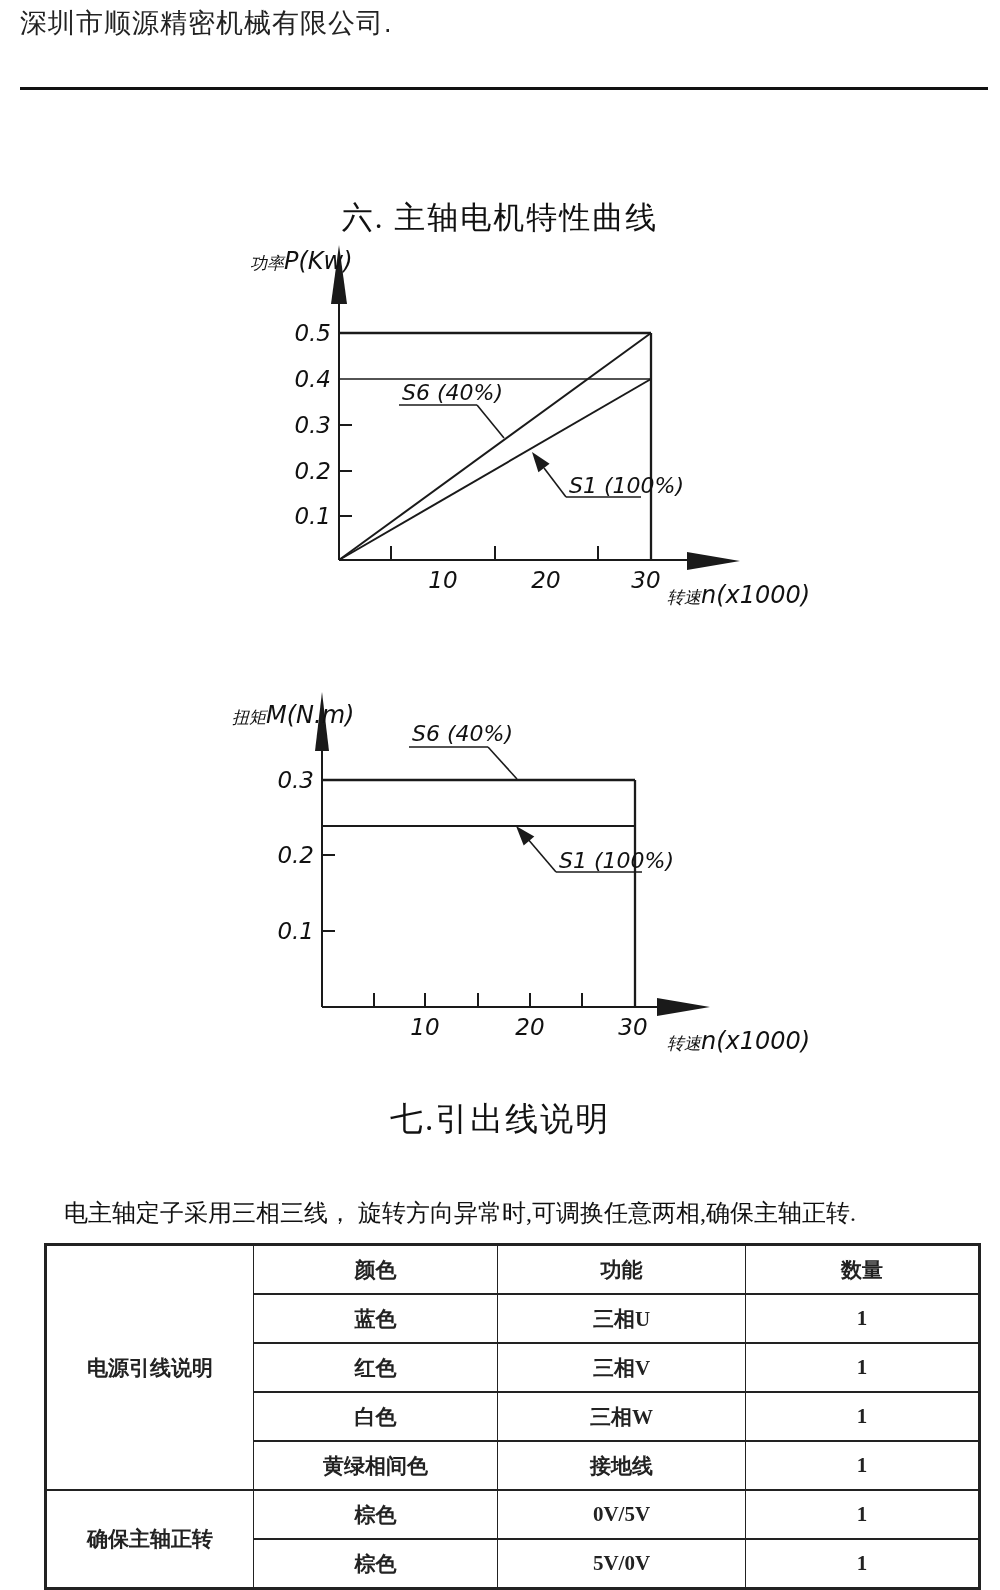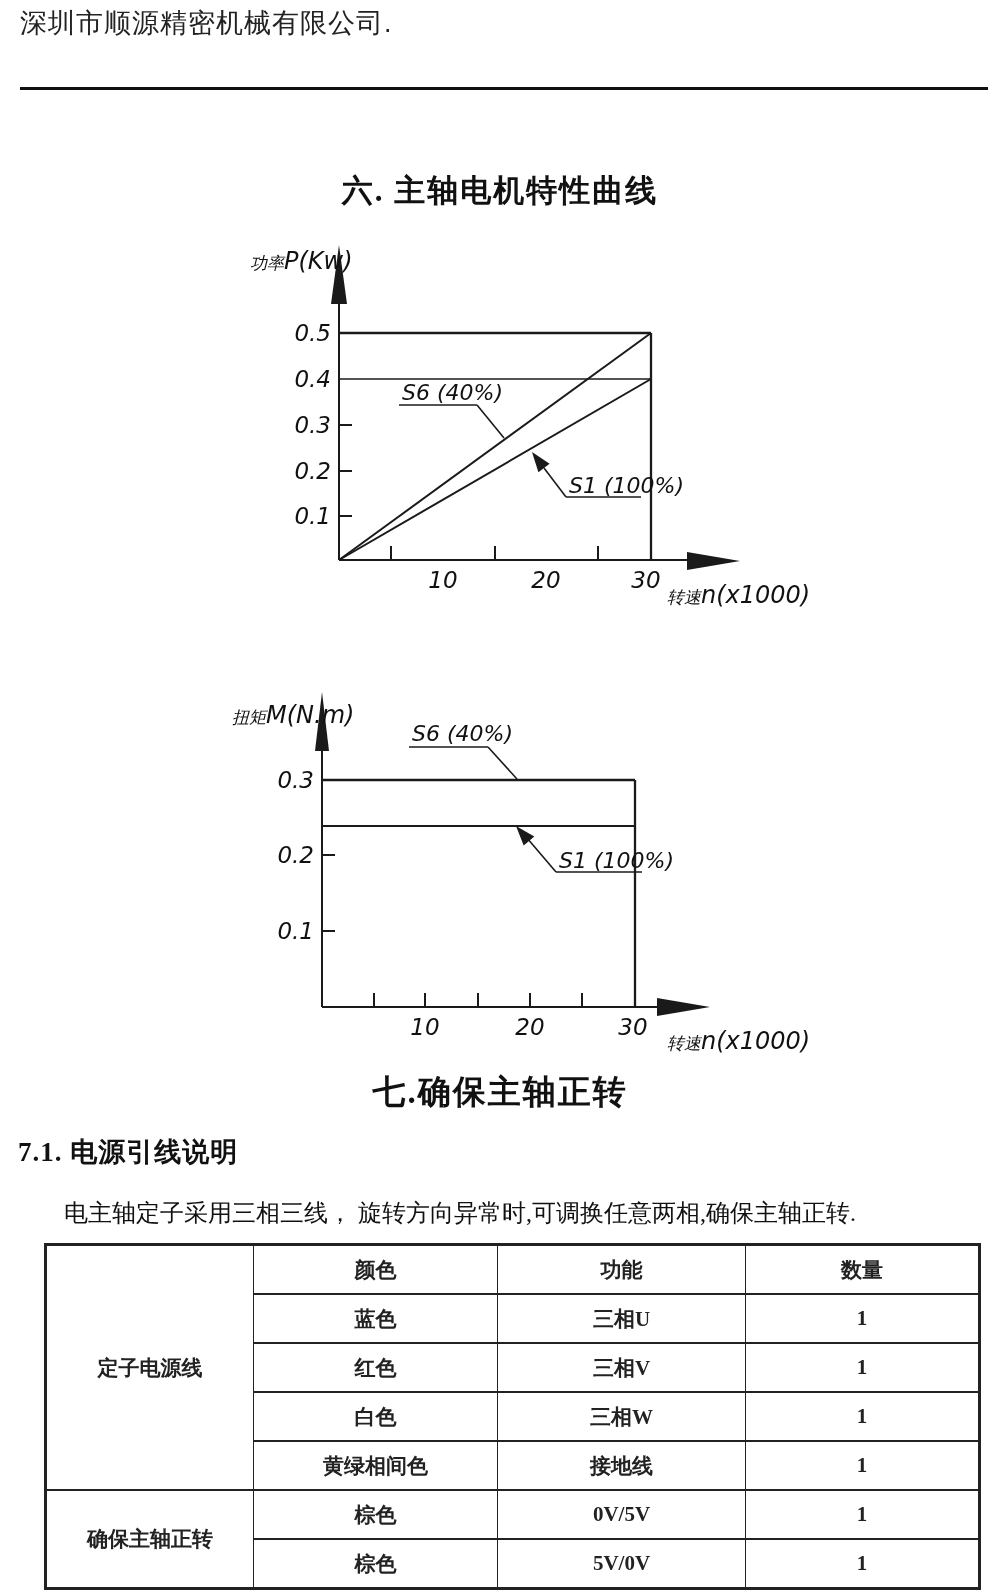--- a/index.html
+++ b/index.html
@@ -4,21 +4,21 @@
 <style>
   html,body{margin:0;padding:0;background:#e8e8e8;}
   .page{position:relative;width:1000px;height:1590px;background:#ffffff;overflow:hidden;
         font-family:"Liberation Sans",sans-serif;color:#1a1a1a;padding-left:19px;}
   
   .company-cn{position:absolute;left:20px;top:5px;font-size:27px;letter-spacing:1px;color:#222;}
   .company-en{position:absolute;left:20px;top:47px;font-size:25px;color:#111;}
   .header-rule{position:absolute;left:20px;top:87px;width:968px;height:3px;background:#111;}
   
   .sec-title{position:absolute;left:0;width:1000px;text-align:center;
-             font-family:"Liberation Serif",serif;font-weight:bold;color:#111;}
+             font-family:"Liberation Serif",serif;font-weight:normal;color:#111;margin-top:27px;}
   .sec6{top:170px;font-size:31px;letter-spacing:2px;}
   .sec7{top:1070px;font-size:33px;letter-spacing:2px;}
   .sec71{position:absolute;left:18px;top:1134px;font-family:"Liberation Serif",serif;
          font-weight:bold;font-size:27px;color:#111;letter-spacing:1px;}
   .intro{position:absolute;left:64px;top:1197px;font-family:"Liberation Serif",serif;
          font-size:24px;color:#111;}
   
   svg{position:absolute;left:0;}
   .ln{stroke:#1a1a1a;stroke-width:2;fill:none;}
   .ln-thin{stroke:#1a1a1a;stroke-width:1.6;fill:none;}
@@ -134,34 +134,33 @@
     <text class="cad t22" x="412" y="741">S6 (40%)</text>
     <line class="ln-thin" x1="409" y1="747" x2="488" y2="747"></line>
     <line class="ln-thin" x1="488" y1="747" x2="517" y2="779"></line>
 
     <text class="cad t22" x="559" y="868">S1 (100%)</text>
     <line class="ln-thin" x1="556" y1="872" x2="642" y2="872"></line>
     <line class="ln-thin" x1="556" y1="872" x2="527" y2="838"></line>
     <polygon class="fillb" points="516,826 534.3,836.4 523.7,845.6"></polygon>
   </svg>
 
-  <div class="sec-title sec7">七.确保主轴正转</div>
-  <div class="sec71">7.1.  电源引线说明</div>
+  <div class="sec-title sec7">七.引出线说明</div>
   <div class="intro">电主轴定子采用三相三线， 旋转方向异常时,可调换任意两相,确保主轴正转.</div>
 
   <table class="wires">
     <colgroup>
       <col style="width:208px">
         <col style="width:244px">
         <col style="width:248px">
         <col style="width:234px">
     </colgroup>
     <tbody>
       <tr>
-        <td rowspan="5">定子电源线</td>
+        <td rowspan="5">电源引线说明</td>
         <td>颜色</td>
         <td>功能</td>
         <td>数量</td>
       </tr>
       <tr>
         <td>蓝色</td>
         <td>三相U</td>
         <td>1</td>
       </tr>
       <tr>

